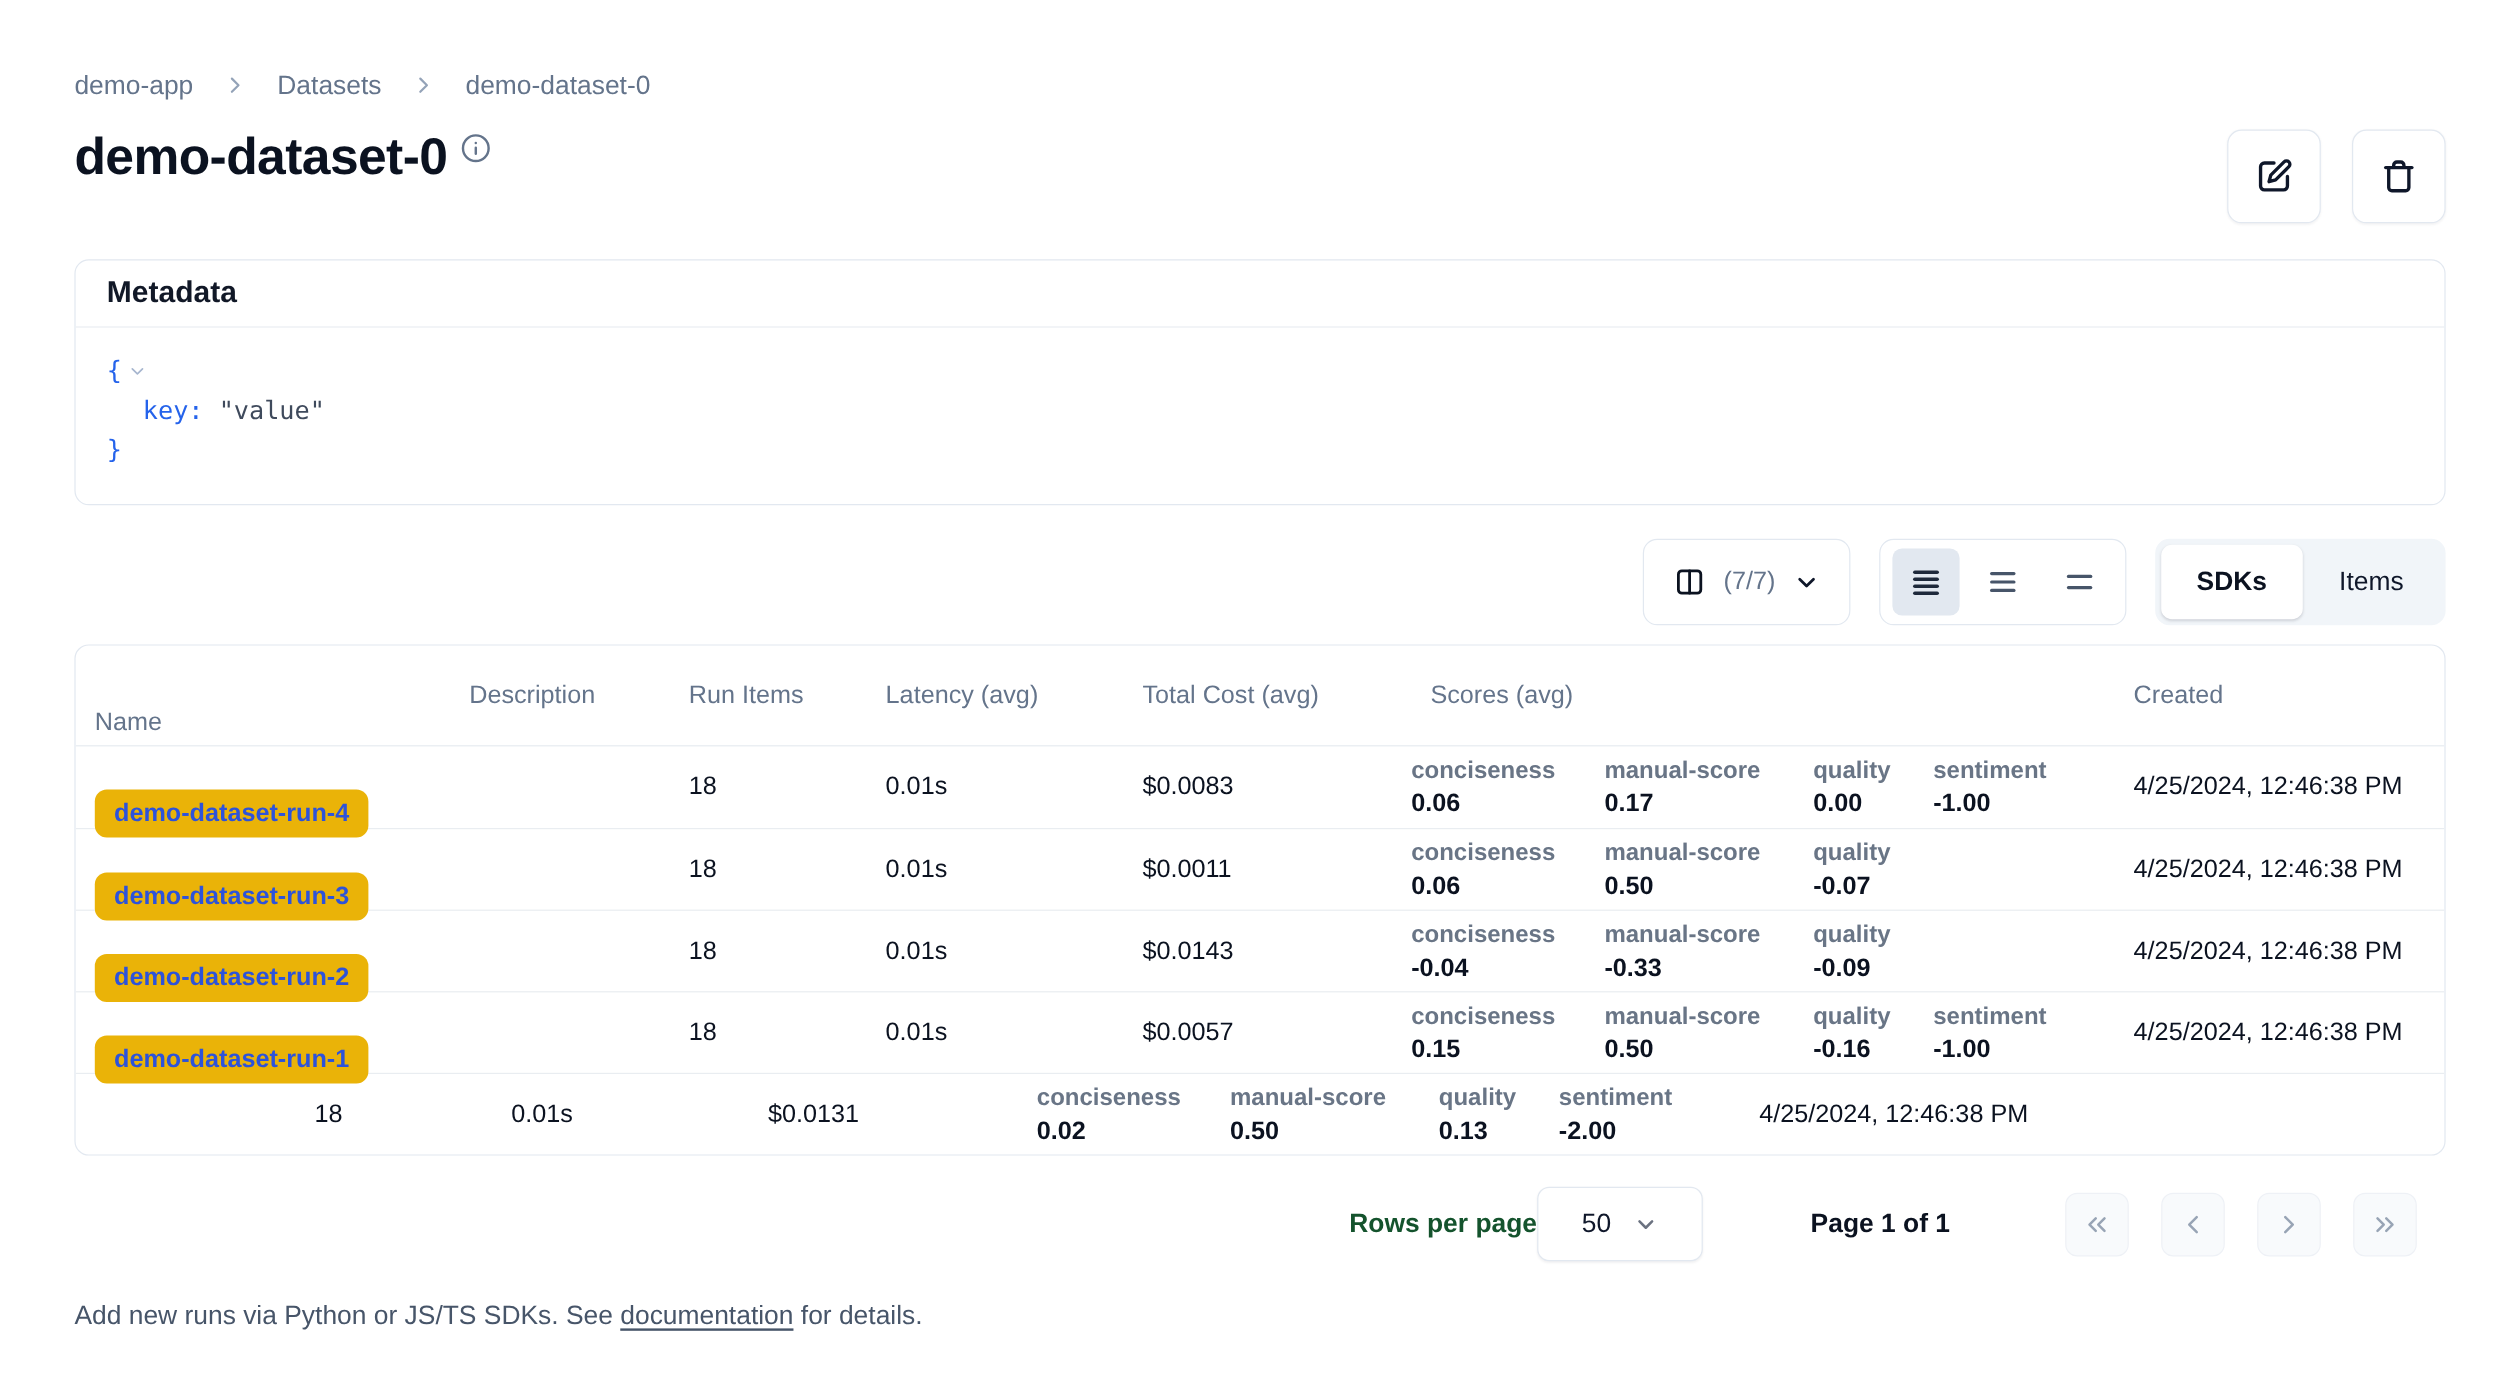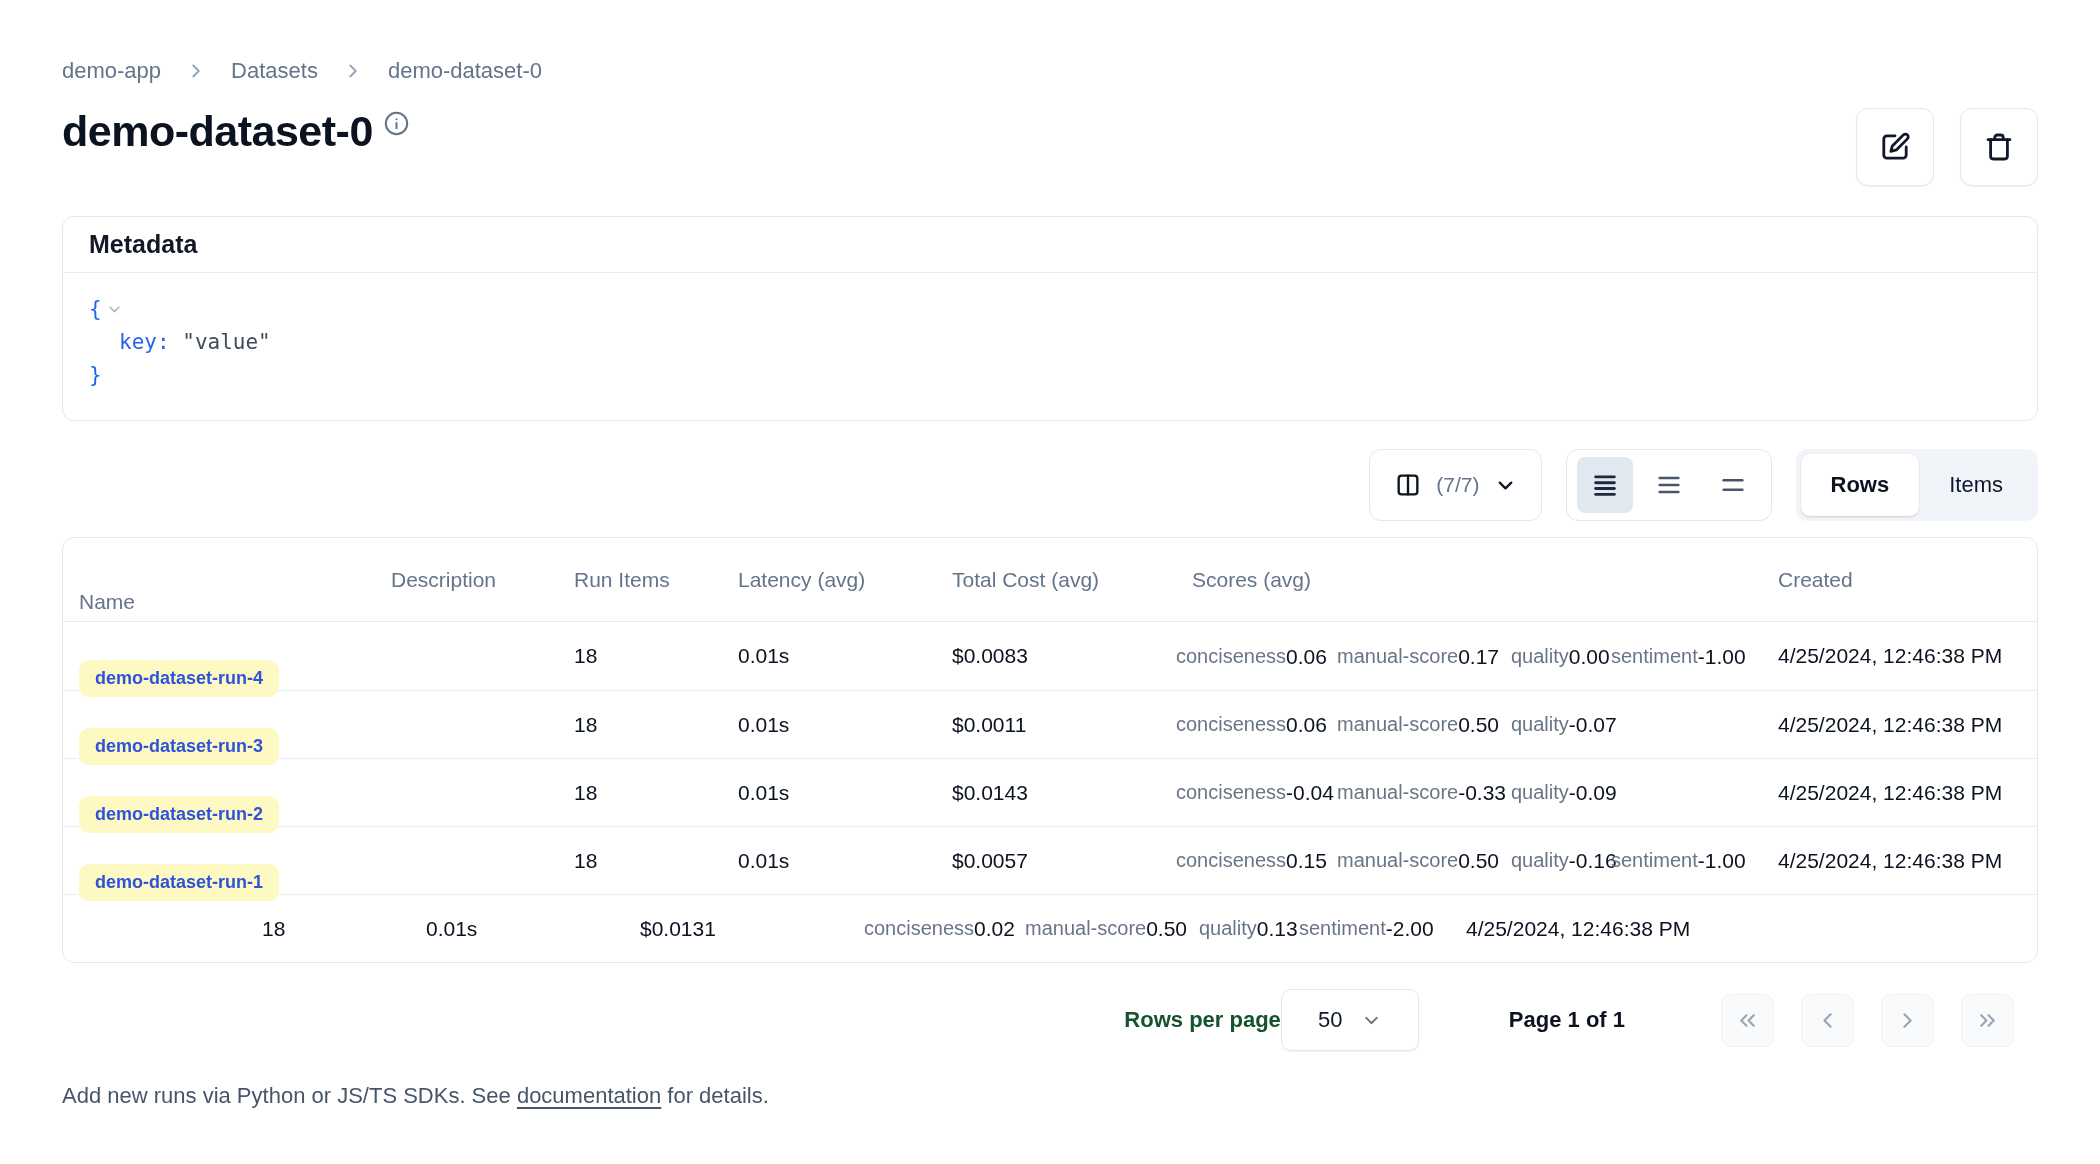--- a/index.html
+++ b/index.html
@@ -69,25 +69,25 @@
   .trow + .trow { border-top: 1px solid #e9edf1; }
   .cell { padding-left: 16px; flex: none; }
   .c-name    { width: 312px; margin-top: 44px; }
   .c-desc    { width: 183px; }
   .c-items   { width: 164px; }
   .c-latency { width: 214px; }
   .c-cost    { width: 240px; }
   .c-scores  { width: 586px; }
   .c-created { width: 277px; padding-right: 28px; overflow: hidden; white-space: nowrap; }
   .name-pill {
-    display: inline-block; padding: 8px 16px; background: #fef9c3; border-radius: 10px;
-    color: #2d53da; font-weight: 700; font-size: 18px; cursor: pointer; white-space: nowrap;
+    display: inline-block; padding: 8px 16px; background: #eab308; border-radius: 10px;
+    color: #2d53da; font-weight: 700; font-size: 21px; cursor: pointer; white-space: nowrap;
   }
   .scores-flex { display: flex; padding-left: 21px; }
-  .score-sub { display: flex; flex-direction: row; justify-content: flex-start; line-height: 27px; }
+  .score-sub { display: flex; flex-direction: column; justify-content: flex-start; line-height: 27px; font-weight: bold; }
   .s-0 { width: 161px; } .s-1 { width: 174px; } .s-2 { width: 100px; } .s-3 { width: 126px; }
   .score-label { font-size: 20px; color: #697586; }
   .score-value { font-size: 21px; color: #0b1220; }
 
   
   .pagination { margin-top: 26px; display: flex; align-items: center; justify-content: flex-end; }
   .rpp-label { font-size: 22px; font-weight: 700; color: #14532d; }
   .page-size-select {
     width: 138px; height: 62px; background: #fff; border: 1.5px solid #e2e8f0; border-radius: 10px;
     box-shadow: 0 1px 2px rgba(16,24,40,.06); display: flex; align-items: center; justify-content: center;
@@ -220,21 +220,21 @@
         <span>
           <svg class="ico" width="28" height="28" viewBox="0 0 24 24" style="stroke-width:2.2">
             <line x1="4" y1="8" x2="20" y2="8"></line>
               <line x1="4" y1="16" x2="20" y2="16"></line>
           </svg>
         </span>
       </button>
     </div>
 
     <div class="seg-tabs">
-      <div class="seg-tab active">Rows</div>
+      <div class="seg-tab active">SDKs</div>
       <div class="seg-tab inactive">Items</div>
     </div>
   </div>
 
   <section class="data-table">
     <div class="thead">
       <div class="cell c-name">Name</div>
       <div class="cell c-desc">Description</div>
       <div class="cell c-items">Run Items</div>
       <div class="cell c-latency">Latency (avg)</div>

